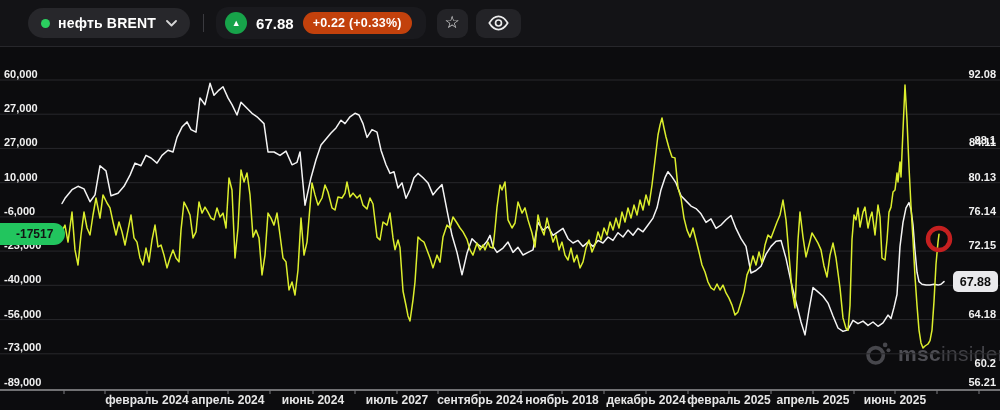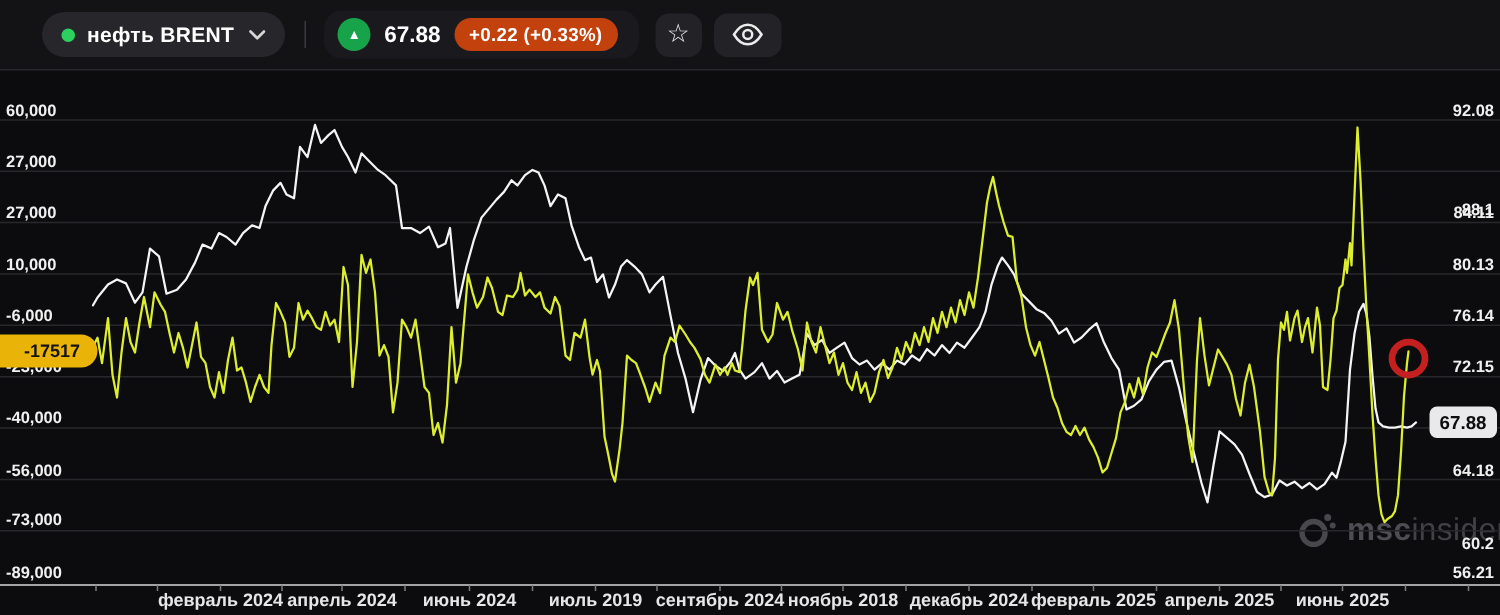--- a/index.html
+++ b/index.html
@@ -149,25 +149,25 @@
         <div class="ylab right" style="top: 258.556px;">64.18</div>
         <div class="ylab left" style="top: 292px;">-73,000</div>
         <div class="ylab right" style="top: 308px;">60.2</div>
         <div class="ylab left" style="top: 327px;">-89,000</div>
         <div class="ylab right" style="top: 327px;">56.21</div>
       </div>
     <div id="xlabels">
         <div class="xlab" style="left: 147px;">февраль 2024</div>
         <div class="xlab" style="left: 228px;">апрель 2024</div>
         <div class="xlab" style="left: 313px;">июнь 2024</div>
-        <div class="xlab" style="left: 397px;">июль 2019</div>
+        <div class="xlab" style="left: 397px;">июль 2027</div>
         <div class="xlab" style="left: 480px;">сентябрь 2024</div>
         <div class="xlab" style="left: 562px;">ноябрь 2018</div>
         <div class="xlab" style="left: 646px;">декабрь 2024</div>
         <div class="xlab" style="left: 729px;">февраль 2025</div>
         <div class="xlab" style="left: 813px;">апрель 2025</div>
         <div class="xlab" style="left: 895px;">июнь 2025</div>
       </div>
 
-    <div class="badge badge-left" id="badgeL" style="top: 175.236px; background: #eab308; padding-left: 16px;">-17517</div>
+    <div class="badge badge-left" id="badgeL" style="top: 175.236px; background: #22c55e; padding-left: 16px;">-17517</div>
     <div class="badge badge-right" id="badgeR" style="top: 223.295px; background: rgb(233, 233, 236);">67.88</div>
   </div>
 </div>
 
 </body></html>

